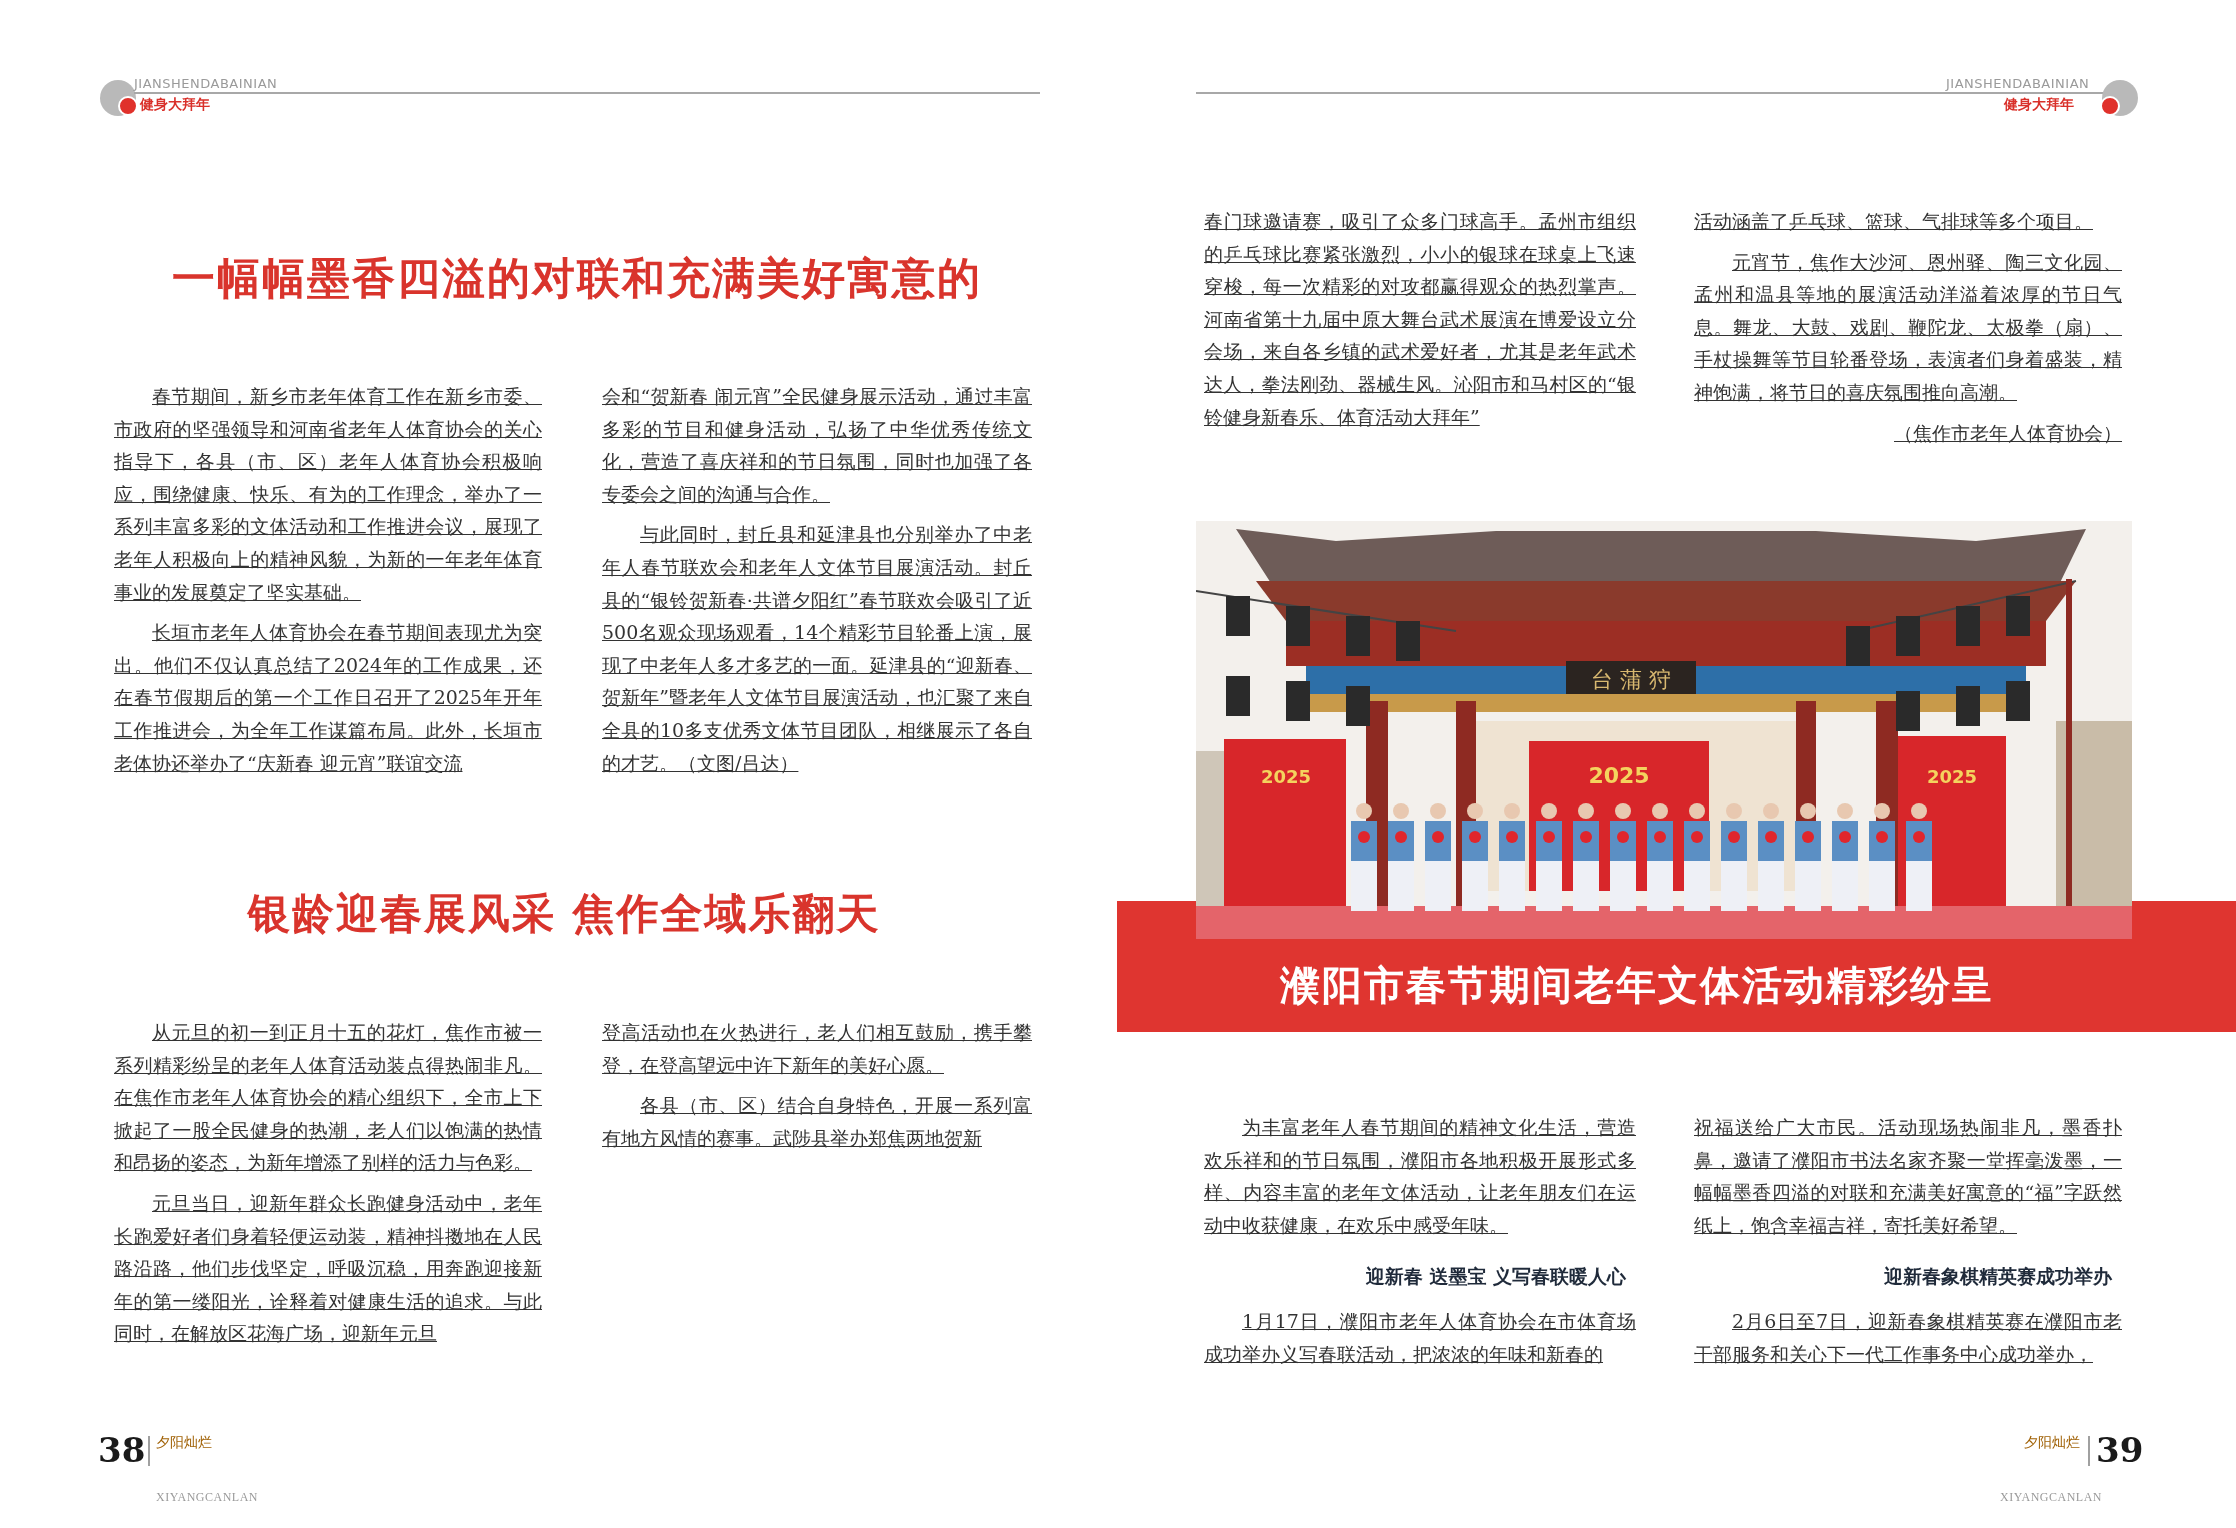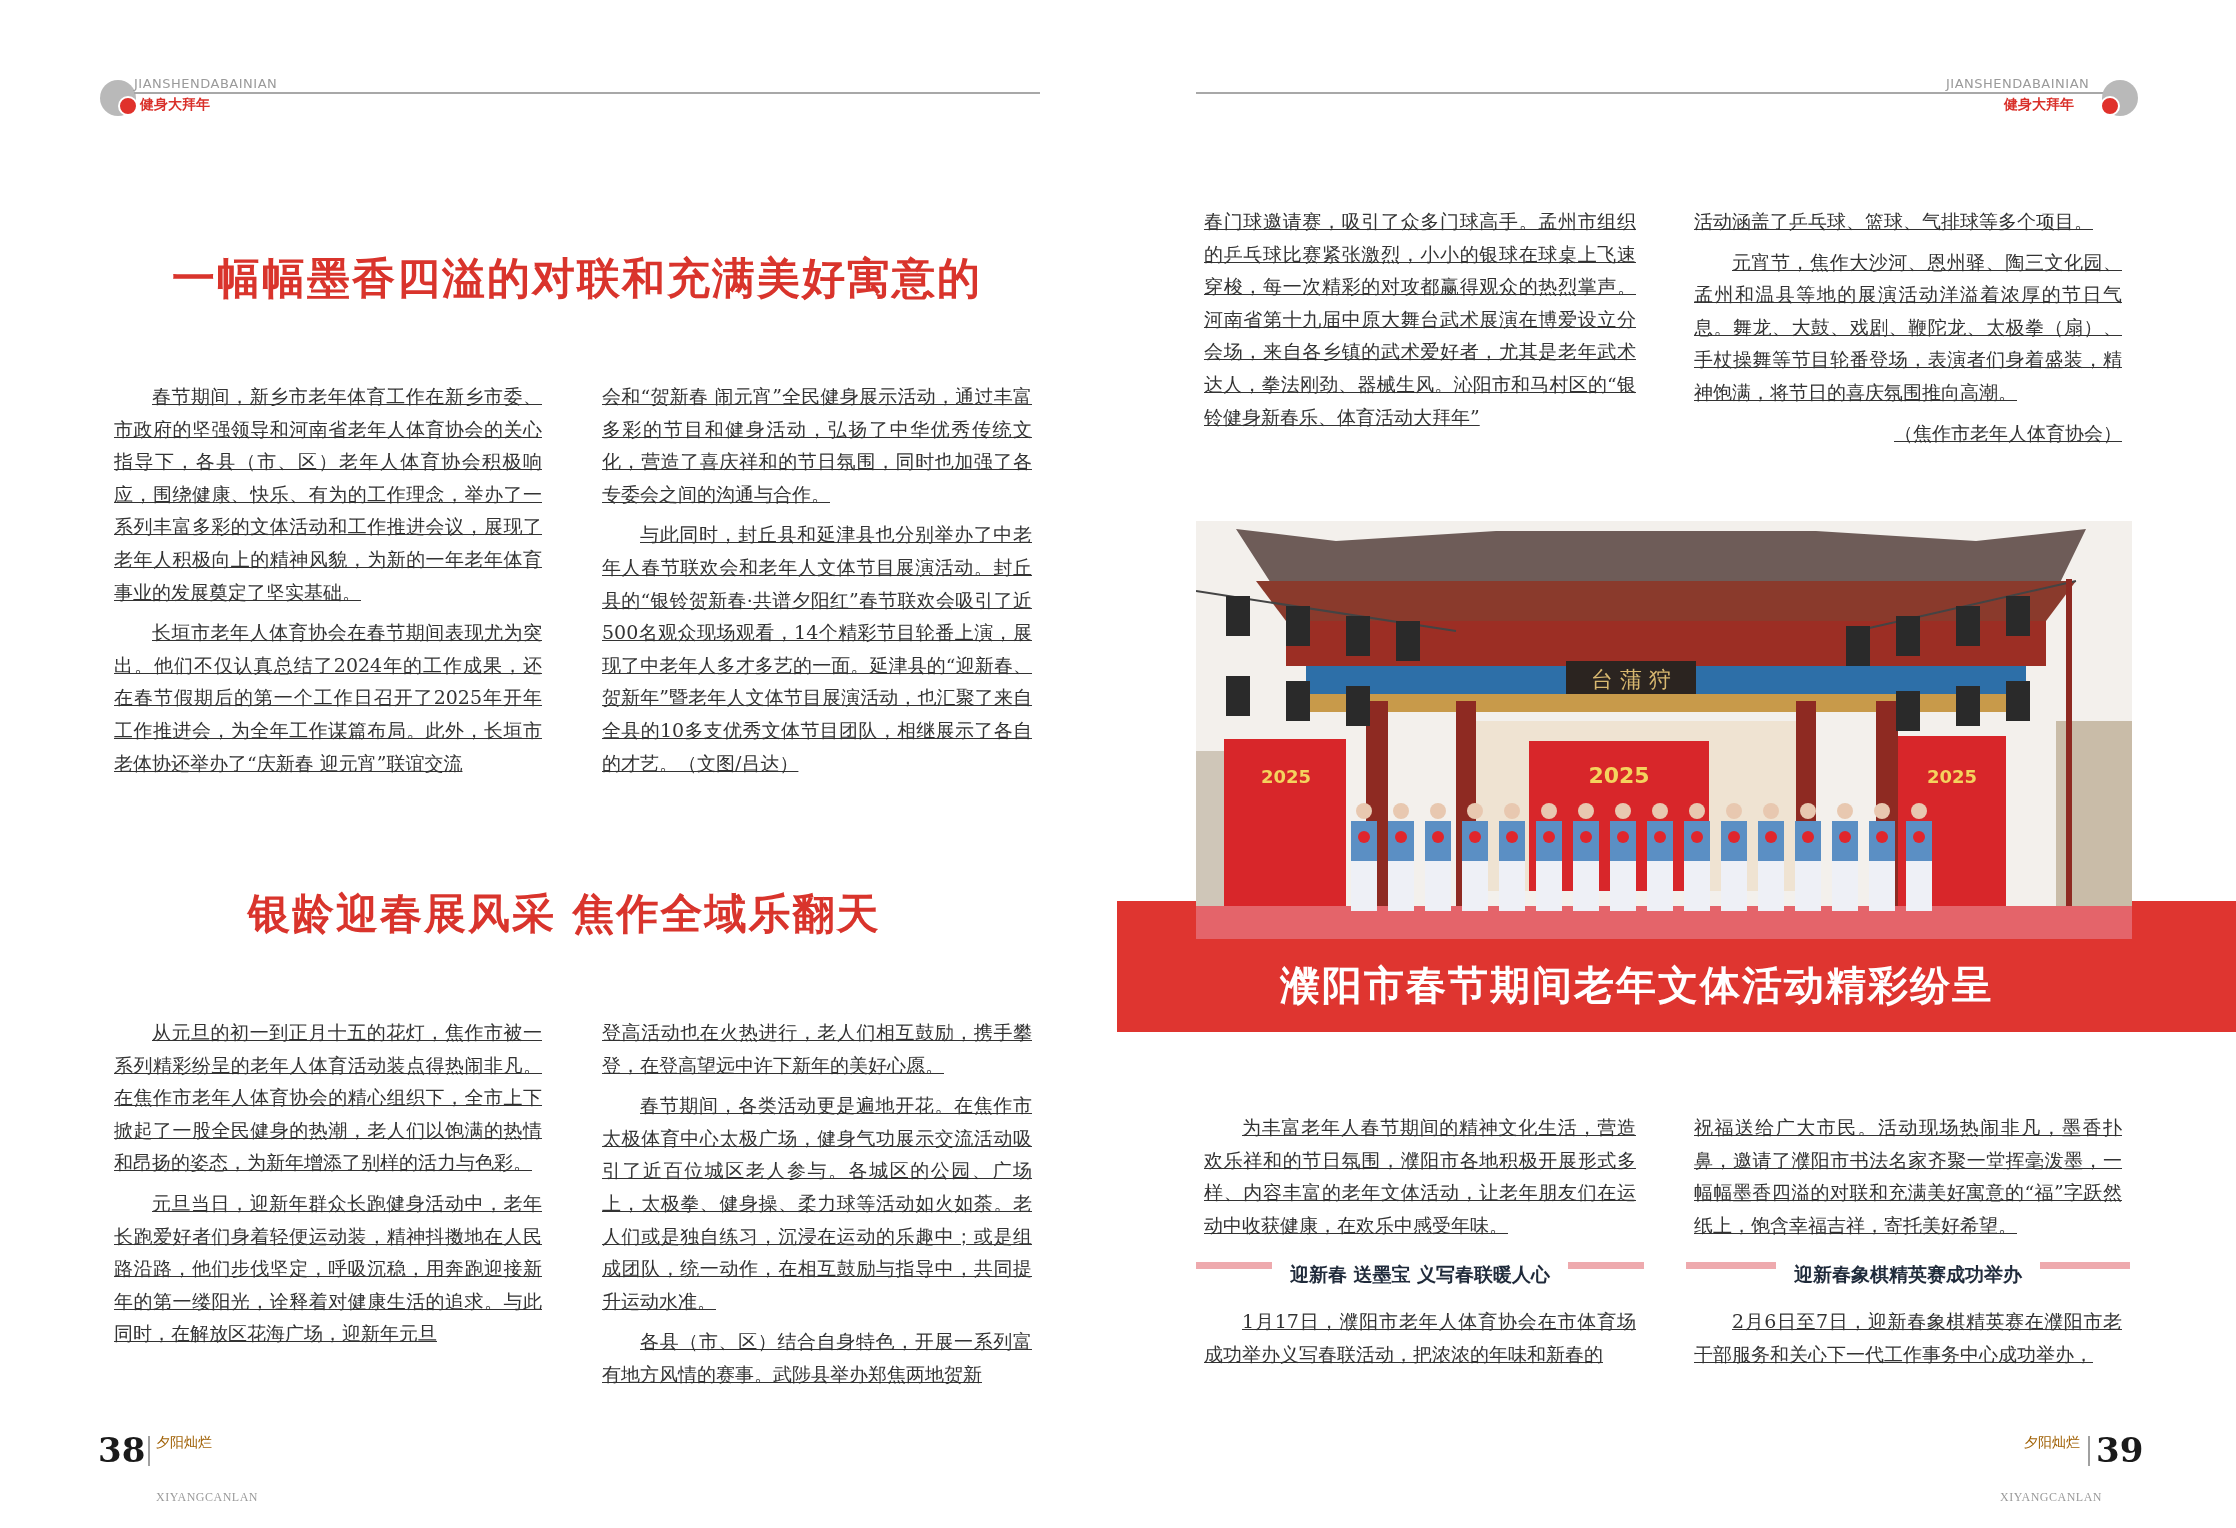--- a/index.html
+++ b/index.html
@@ -18,21 +18,21 @@
     position: absolute; font-family: "DejaVu Sans", sans-serif; font-weight: bold;
     color: #d9342c; letter-spacing: 2px; white-space: nowrap;
   }
   .col {
     position: absolute; font-size: 19px; line-height: 32.6px; text-align: justify; color: #333;
   }
   .col p { margin: 8px; text-indent: 2em; text-decoration: underline; }
   .col p.noindent { text-indent: 0; }
   .col p.right { text-align: right; text-indent: 0; }
 
-  .subhead { position: absolute; height: 30px; display: flex; align-items: flex-start; }
+  .subhead { position: absolute; height: 30px; display: flex; align-items: flex-end; flex-direction: column; }
   .subhead .bar { flex: 1; height: 7px; background: #eeaaae; }
   .subhead .txt { padding: 0 18px; font-family: "DejaVu Sans", sans-serif; font-weight: bold; font-size: 19px; color: #1f2a3a; white-space: nowrap; }
 
   
   .banner { position: absolute; left: 1117px; top: 901px; width: 1119px; height: 131px; background: #df3530; }
   .banner-title { position: absolute; left: 1280px; top: 958px; font-family: "DejaVu Sans", sans-serif; font-weight: bold; font-size: 40px; color: #fff; letter-spacing: 2px; white-space: nowrap; }
 
   .photo { position: absolute; left: 1196px; top: 521px; width: 936px; height: 418px; overflow: hidden;
     background: linear-gradient(#f6f3ef 0%, #f4f1ed 60%, #e9e2da 100%); }
 
@@ -68,21 +68,20 @@
 </div>
 
 <div class="title-red" style="left:248px;top:886px;font-size:42px;">银龄迎春展风采 焦作全域乐翻天</div>
 
 <div class="col" style="left:106px;top:1008px;width:444px;">
   <p>从元旦的初一到正月十五的花灯，焦作市被一系列精彩纷呈的老年人体育活动装点得热闹非凡。在焦作市老年人体育协会的精心组织下，全市上下掀起了一股全民健身的热潮，老人们以饱满的热情和昂扬的姿态，为新年增添了别样的活力与色彩。</p>
   <p>元旦当日，迎新年群众长跑健身活动中，老年长跑爱好者们身着轻便运动装，精神抖擞地在人民路沿路，他们步伐坚定，呼吸沉稳，用奔跑迎接新年的第一缕阳光，诠释着对健康生活的追求。与此同时，在解放区花海广场，迎新年元旦</p>
 </div>
 <div class="col" style="left:594px;top:1008px;width:446px;">
   <p class="noindent">登高活动也在火热进行，老人们相互鼓励，携手攀登，在登高望远中许下新年的美好心愿。</p>
-  <p>春节期间，各类活动更是遍地开花。在焦作市太极体育中心太极广场，健身气功展示交流活动吸引了近百位城区老人参与。各城区的公园、广场上，太极拳、健身操、柔力球等活动如火如荼。老人们或是独自练习，沉浸在运动的乐趣中；或是组成团队，统一动作，在相互鼓励与指导中，共同提升运动水准。</p>
   <p>各县（市、区）结合自身特色，开展一系列富有地方风情的赛事。武陟县举办郑焦两地贺新</p>
 </div>
 
 <div class="col" style="left:1196px;top:197px;width:448px;">
   <p class="noindent">春门球邀请赛，吸引了众多门球高手。孟州市组织的乒乓球比赛紧张激烈，小小的银球在球桌上飞速穿梭，每一次精彩的对攻都赢得观众的热烈掌声。河南省第十九届中原大舞台武术展演在博爱设立分会场，来自各乡镇的武术爱好者，尤其是老年武术达人，拳法刚劲、器械生风。沁阳市和马村区的“银铃健身新春乐、体育活动大拜年”</p>
 </div>
 <div class="col" style="left:1686px;top:197px;width:444px;">
   <p class="noindent">活动涵盖了乒乓球、篮球、气排球等多个项目。</p>
   <p>元宵节，焦作大沙河、恩州驿、陶三文化园、孟州和温县等地的展演活动洋溢着浓厚的节日气息。舞龙、大鼓、戏剧、鞭陀龙、太极拳（扇）、手杖操舞等节目轮番登场，表演者们身着盛装，精神饱满，将节日的喜庆氛围推向高潮。</p>
   <p class="right">（焦作市老年人体育协会）</p>

